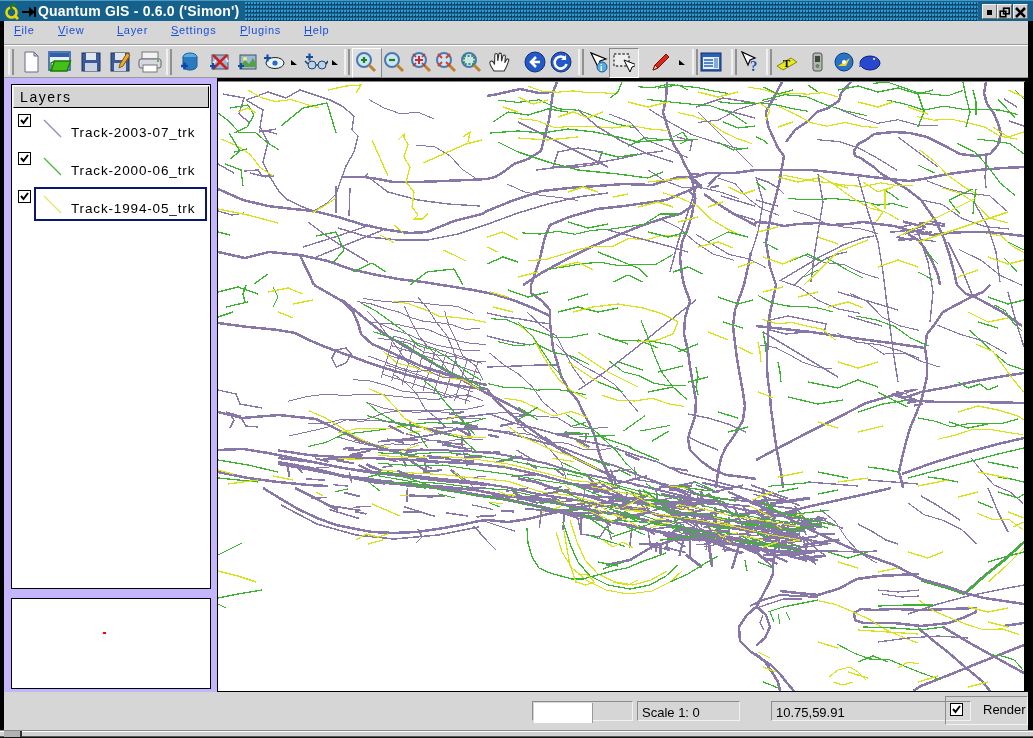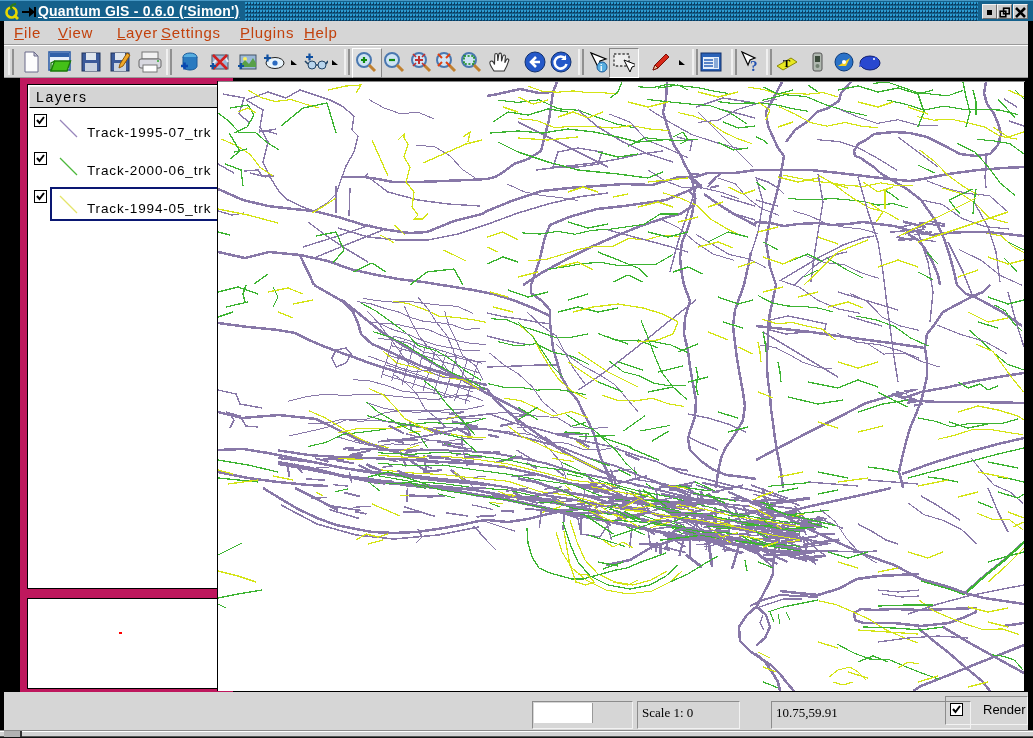--- a/index.html
+++ b/index.html
@@ -1,38 +1,38 @@
 <!DOCTYPE html>
 <html><head><meta charset="utf-8"><style>
 html,body{margin:0;padding:0;}
 body{width:1033px;height:738px;overflow:hidden;font-family:"Liberation Sans",sans-serif;background:#000;}
 .win{position:absolute;left:0;top:0;width:1033px;height:738px;}
 .titlebar{position:absolute;left:0;top:0;width:1033px;height:21px;background:#15618C;border-top:1px solid #4898c4;box-sizing:border-box;}
 .titletex{position:absolute;left:245px;top:1px;width:733px;height:19px;
  background-image:radial-gradient(circle at 1px 1px,#2D9CD2 0,#2D9CD2 .8px,rgba(0,0,0,0) 1.1px),
  radial-gradient(circle at 2px 2px,#0A3C60 0,#0A3C60 .8px,rgba(0,0,0,0) 1.1px);
  background-size:3px 4px;background-color:#15618C;}
-.title-txt{position:absolute;left:38px;top:2px;color:#fff;font-weight:bold;font-size:14px;letter-spacing:.2px;text-decoration:underline;}
+.title-txt{position:absolute;left:38px;top:2px;color:#fff;font-weight:bold;font-size:14px;letter-spacing:.2px;}
 .tbtn{position:absolute;top:3px;width:15px;height:15px;background:#cccccc;border:1px solid;border-color:#f2f2f2 #6e6e6e #6e6e6e #f2f2f2;box-sizing:border-box;}
 .menubar{position:absolute;left:4px;top:21px;width:1024px;height:24px;background:#d6d6d6;border-bottom:1px solid #9a9a9a;box-sizing:border-box;}
-.menubar span{position:absolute;top:3px;font-size:15px;color:#c2410c;letter-spacing:.7px;}
+.menubar span{position:absolute;top:3px;font-size:11px;color:#1d4ed8;letter-spacing:.7px;}
 .menubar u{text-decoration:underline;}
 .toolbar{position:absolute;left:4px;top:45px;width:1024px;height:33px;background:#d6d6d6;border-top:1px solid #fff;border-bottom:1px solid #9a9a9a;box-sizing:border-box;}
-.dock{position:absolute;left:20px;top:78px;width:213px;height:614px;background:#be185d;}
+.dock{position:absolute;left:4px;top:78px;width:213px;height:614px;background:#c4b5fd;}
 .legend{position:absolute;left:7px;top:6px;width:200px;height:505px;background:#fff;border:1px solid #000;box-sizing:border-box;}
 .legendhdr{position:absolute;left:1px;top:1px;width:196px;height:22px;background:#d4d4d4;border:1px solid #000;border-top-color:#eee;border-left-color:#eee;box-sizing:border-box;font-size:14px;letter-spacing:1.6px;padding:2px 0 0 6px;}
 .overview{position:absolute;left:7px;top:520px;width:200px;height:91px;background:#fff;border:1px solid #000;box-sizing:border-box;}
 .cbx{position:absolute;width:13px;height:13px;background:#fff;border:1px solid #000;box-sizing:border-box;}
 .cbx svg{position:absolute;left:0;top:0;}
 .row-label{position:absolute;left:59px;font-size:13.5px;color:#000;letter-spacing:.85px;}
 .canvas{position:absolute;left:218px;top:82px;width:806px;height:609px;background:#fff;}
 .canvL{position:absolute;left:217px;top:81px;width:1px;height:610px;background:#000;}
 .canvT{position:absolute;left:217px;top:81px;width:808px;height:1px;background:#888;}
 .statusbar{position:absolute;left:4px;top:692px;width:1024px;height:39px;background:#d6d6d6;}
-.sbox{position:absolute;top:9px;height:28px;border:1px solid;border-color:#8c8c8c #f2f2f2 #f2f2f2 #8c8c8c;box-sizing:border-box;font-family:Liberation Serif, serif;font-size:13px;padding:3px 0 0 4px;color:#000;}
+.sbox{position:absolute;top:9px;height:20px;border:1px solid;border-color:#8c8c8c #f2f2f2 #f2f2f2 #8c8c8c;box-sizing:border-box;font-family:Liberation Sans, sans-serif;font-size:13px;padding:3px 0 0 4px;color:#000;}
 .bottomborder{position:absolute;left:0;top:730px;width:1033px;height:8px;background:linear-gradient(#8a8a8a 0 1px,#ffffff 1px 2px,#d2d2d2 2px 6px,#555 6px 7px,#111 7px);}
 .tb-handle{position:absolute;top:3px;width:6px;height:26px;border-left:2px solid #f0f0f0;border-right:2px solid #909090;box-sizing:border-box;}
 .ticon{position:absolute;top:4px;width:24px;height:24px;}
 </style></head><body>
 <div class="win">
   <div class="titlebar">
     <div class="titletex"></div>
     <svg style="position:absolute;left:4px;top:2px" width="17" height="17" viewBox="0 0 17 17">
       <circle cx="7.5" cy="9.5" r="5" fill="none" stroke="#e8d800" stroke-width="2.6"></circle>
       <path d="M10 12 L14 16" stroke="#e8d800" stroke-width="2.8"></path>
@@ -52,21 +52,21 @@
           <rect x="5.6" y="2.2" width="5.6" height="5.6" fill="none" stroke="#000" stroke-width="1.6"></rect>
         </svg></div>
     <div class="tbtn" style="left:1013px"><svg width="13" height="13">
           <path d="M2 2 L11 11 M11 2 L2 11" stroke="#000" stroke-width="2.6"></path>
         </svg></div>
   </div>
   <div class="menubar">
     <span style="left:10px"><u>F</u>ile</span>
     <span style="left:54px"><u>V</u>iew</span>
     <span style="left:113px"><u>L</u>ayer</span>
-    <span style="left:157px"><u>S</u>ettings</span>
+    <span style="left:167px"><u>S</u>ettings</span>
     <span style="left:236px"><u>P</u>lugins</span>
     <span style="left:300px"><u>H</u>elp</span>
   </div>
   <div class="toolbar">
       <div class="tb-handle" style="left:4px"></div>
       <svg class="ticon" style="left:16px;top:4px" width="24" height="24" viewBox="0 0 24 24">
         <path d="M5 2 h9 l4 4 v16 h-13 z" fill="#fdfdfd" stroke="#6a6a8a"></path>
         <path d="M14 2 l4 4 h-4 z" fill="#c8c8d8" stroke="#6a6a8a"></path>
       </svg>
       <svg class="ticon" style="left:44px;top:4px" width="24" height="24" viewBox="0 0 24 24">
@@ -223,21 +223,21 @@
     <div class="legend">
       <div class="legendhdr">Layers</div>
       <div class="cbx" style="left:6px;top:29px">
           <svg width="11" height="11" viewBox="0 0 11 11">
             <path d="M2 5 L4.5 8 L9 2" stroke="#000" stroke-width="2" fill="none"></path>
           </svg>
         </div>
       <svg style="position:absolute;left:30px;top:33px" width="22" height="22">
           <path d="M2 2 L19 19" stroke="#9886bc" stroke-width="1.3" fill="none"></path>
         </svg>
-      <div class="row-label" style="top:40px">Track-1995-07_trk</div>
+      <div class="row-label" style="top:40px">Track-2003-07_trk</div>
       <div class="cbx" style="left:6px;top:67px">
           <svg width="11" height="11" viewBox="0 0 11 11">
             <path d="M2 5 L4.5 8 L9 2" stroke="#000" stroke-width="2" fill="none"></path>
           </svg>
         </div>
       <svg style="position:absolute;left:30px;top:71px" width="22" height="22">
           <path d="M2 2 L19 19" stroke="#4db83c" stroke-width="1.3" fill="none"></path>
         </svg>
       <div class="row-label" style="top:78px">Track-2000-06_trk</div>
       <div style="position:absolute;left:22px;top:102px;width:173px;height:34px;border:2px solid #0a1772;box-sizing:border-box"></div>

